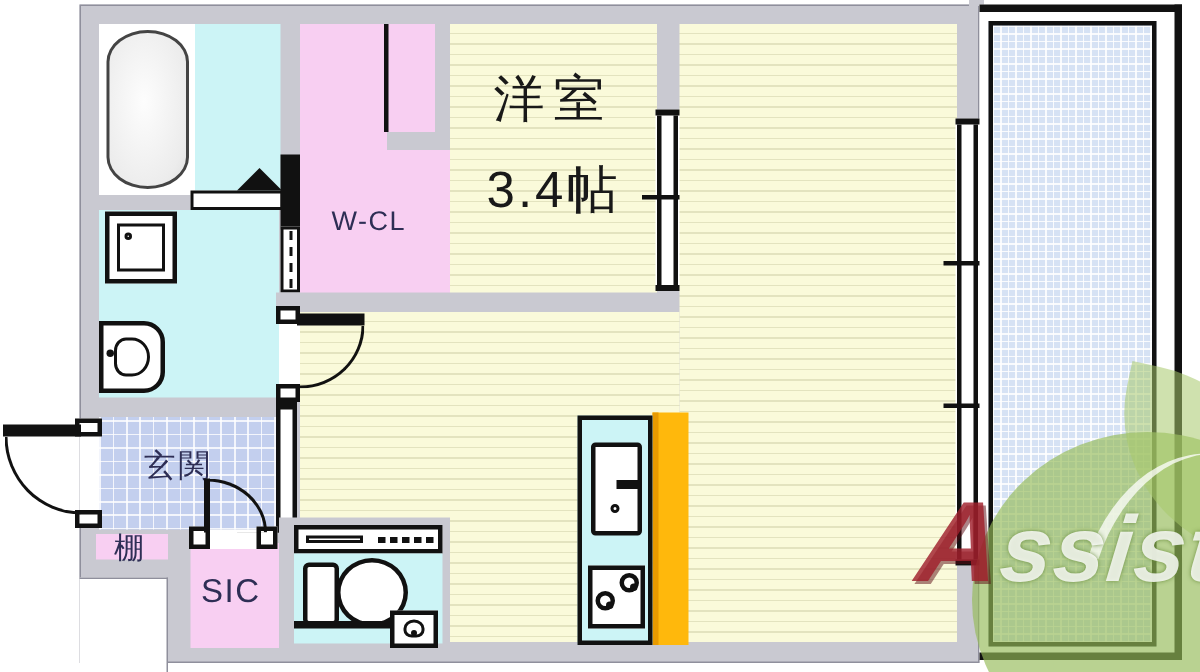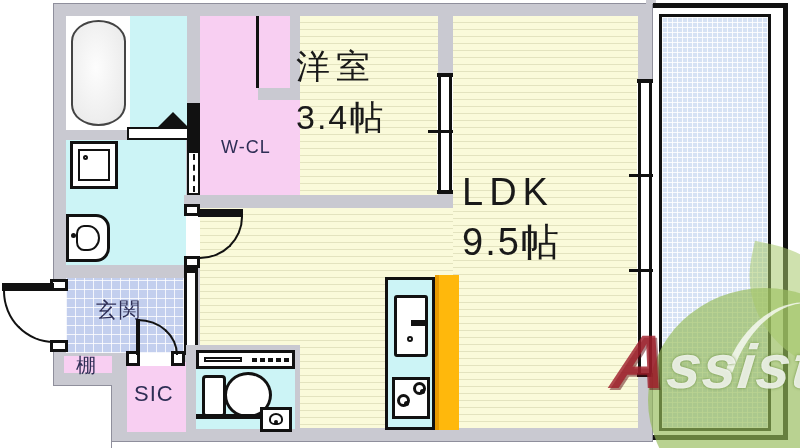--- a/index.html
+++ b/index.html
@@ -13,21 +13,21 @@
   .pink{background:#f8cff2;}
   .cyan{background:#ccf4f6;}
   .grid-genkan{background-color:#c3cfee;
     background-image:repeating-linear-gradient(0deg,rgba(255,255,255,.8) 0 1px,transparent 1px 9px),
                      repeating-linear-gradient(90deg,rgba(255,255,255,.8) 0 1px,transparent 1px 9px);}
   .grid-balcony{background-color:#d6e2f4;
     background-image:repeating-linear-gradient(0deg,rgba(255,255,255,.85) 0 1px,transparent 1px 5px),
                      repeating-linear-gradient(90deg,rgba(255,255,255,.85) 0 1px,transparent 1px 5px);}
   
   .lbl{color:#2e2e55;white-space:nowrap;}
-  .big{color:#191919;letter-spacing:6px;line-height:1.1;}
+  .big{color:#191919;text-align:center;letter-spacing:6px;line-height:1.1;}
   
   .blk{background:#111;}
   .box{background:#fff;border:3px solid #111;}
   .thin{background:#fff;border:2px solid #111;}
   .arc{border:0 solid #111;background:transparent;}
   
   .logo-text{font-style:italic;font-weight:bold;transform:skewX(-6deg);}
 </style>
 </head>
 <body>
@@ -62,38 +62,34 @@
 
   <div class="abs pink" style="left:200px;top:16px;width:100px;height:181px;"></div>
   <div class="abs wall" style="left:290px;top:16px;width:10px;height:84px;"></div>
   <div class="abs wall" style="left:258px;top:88px;width:32px;height:12px;"></div>
   <div class="abs blk" style="left:256px;top:16px;width:3px;height:72px;"></div>
   <div class="abs lbl" style="left:221px;top:137px;font-size:18px;letter-spacing:1px;">W-CL</div>
 
   <div class="abs floor-wood" style="left:300px;top:16px;width:138px;height:181px;"></div>
   <div class="abs big" style="left:296px;top:48px;width:146px;font-size:34px;">
     <div>洋室</div>
-    <div style="letter-spacing:2px;margin-top:14px;">3.4帖</div>
+    <div style="letter-spacing:2px;margin-top:24px;">3.4帖</div>
   </div>
 
   <div class="abs wall" style="left:184px;top:195px;width:269px;height:13px;"></div>
   <div class="abs wall" style="left:438px;top:16px;width:15px;height:59px;"></div>
 
   <div class="abs" style="left:437px;top:73px;width:17px;height:121px;background:#fff;border-top:4px solid #111;border-bottom:4px solid #111;">
     <div class="abs blk" style="left:1px;top:0;width:3px;height:113px;"></div>
     <div class="abs blk" style="left:12px;top:0;width:3px;height:113px;"></div>
   </div>
   <div class="abs blk" style="left:428px;top:130px;width:34px;height:3px;"></div>
 
   <div class="abs floor-wood" style="left:453px;top:16px;width:185px;height:412px;"></div>
   <div class="abs floor-wood" style="left:200px;top:208px;width:253px;height:220px;"></div>
-  <div class="abs big" style="left:462px;top:172px;width:180px;font-size:38px;">
-    <div>LDK</div>
-    <div style="letter-spacing:2px;margin-top:8px;">9.5帖</div>
-  </div>
 
   <div class="abs" style="left:186px;top:206px;width:14px;height:62px;background:#fff;"></div>
   <div class="abs thin" style="left:184px;top:204px;width:16px;height:12px;border-width:3px;"></div>
   <div class="abs thin" style="left:184px;top:256px;width:16px;height:12px;border-width:3px;"></div>
   <div class="abs blk" style="left:198px;top:209px;width:45px;height:8px;"></div>
   <div class="abs arc" style="left:200px;top:217px;width:43px;height:42px;border-right:2px solid #111;border-bottom:2px solid #111;border-bottom-right-radius:100% 100%;"></div>
 
   <div class="abs grid-genkan" style="left:66px;top:278px;width:118px;height:75px;"></div>
   <div class="abs lbl" style="left:96px;top:296px;font-size:21px;letter-spacing:2px;">玄関</div>
 

